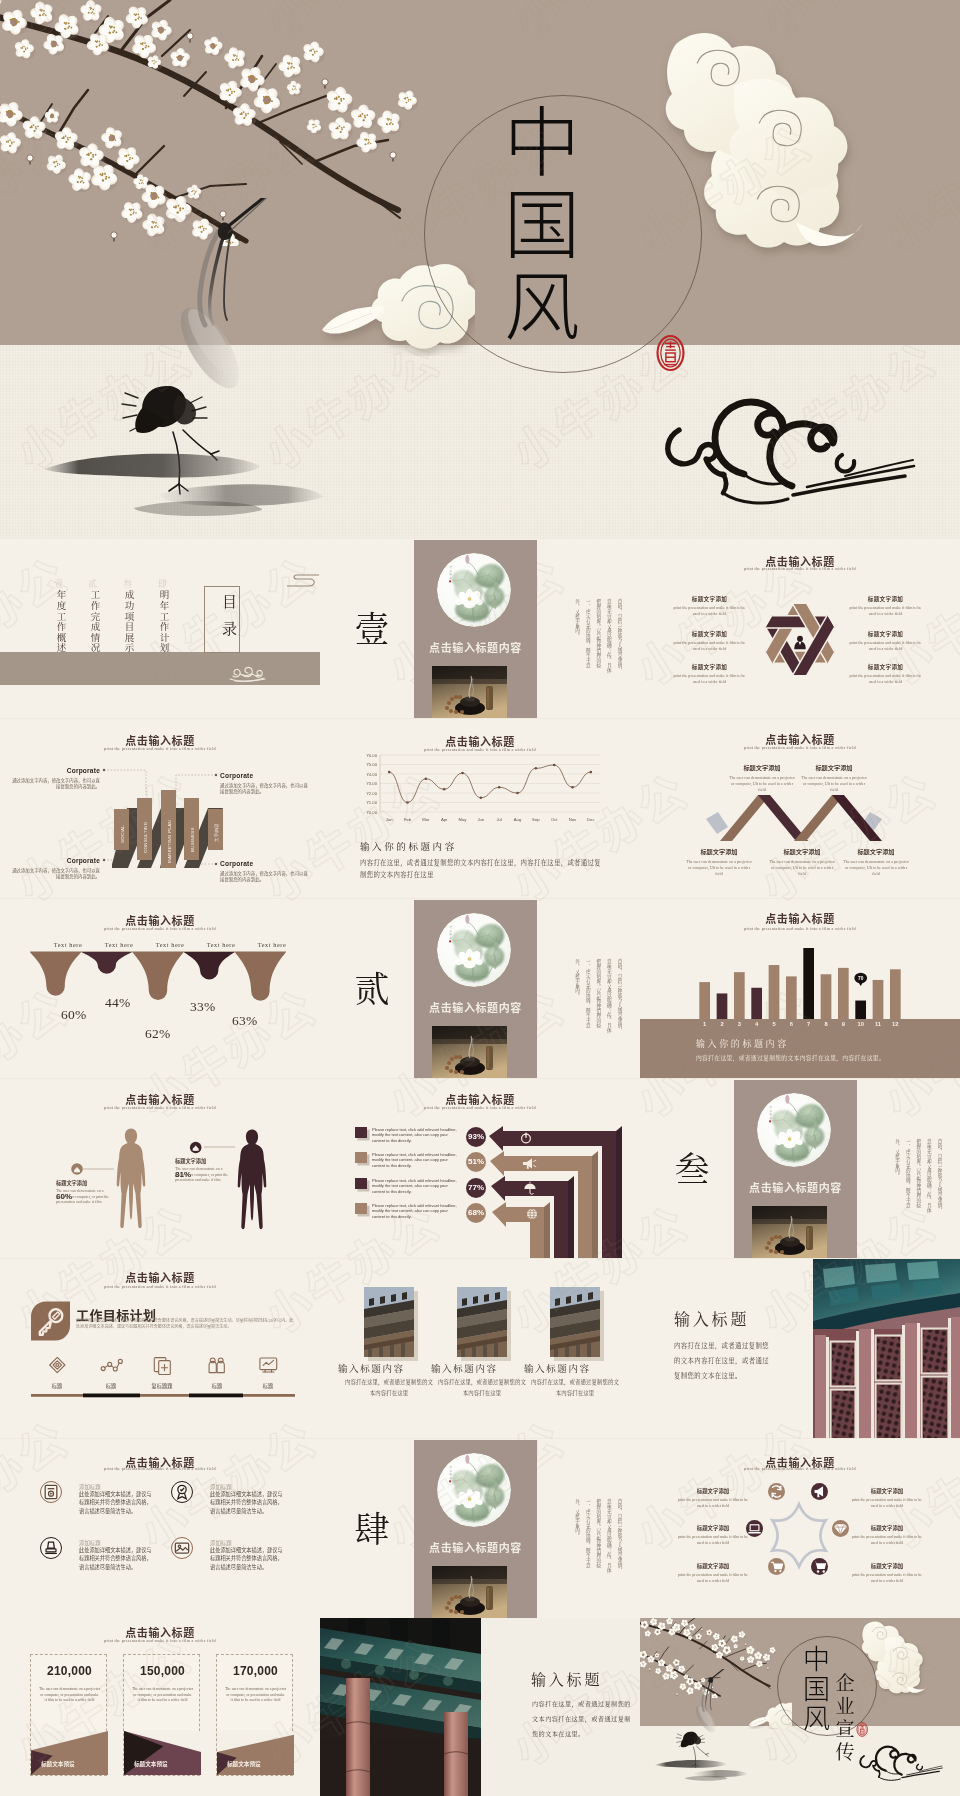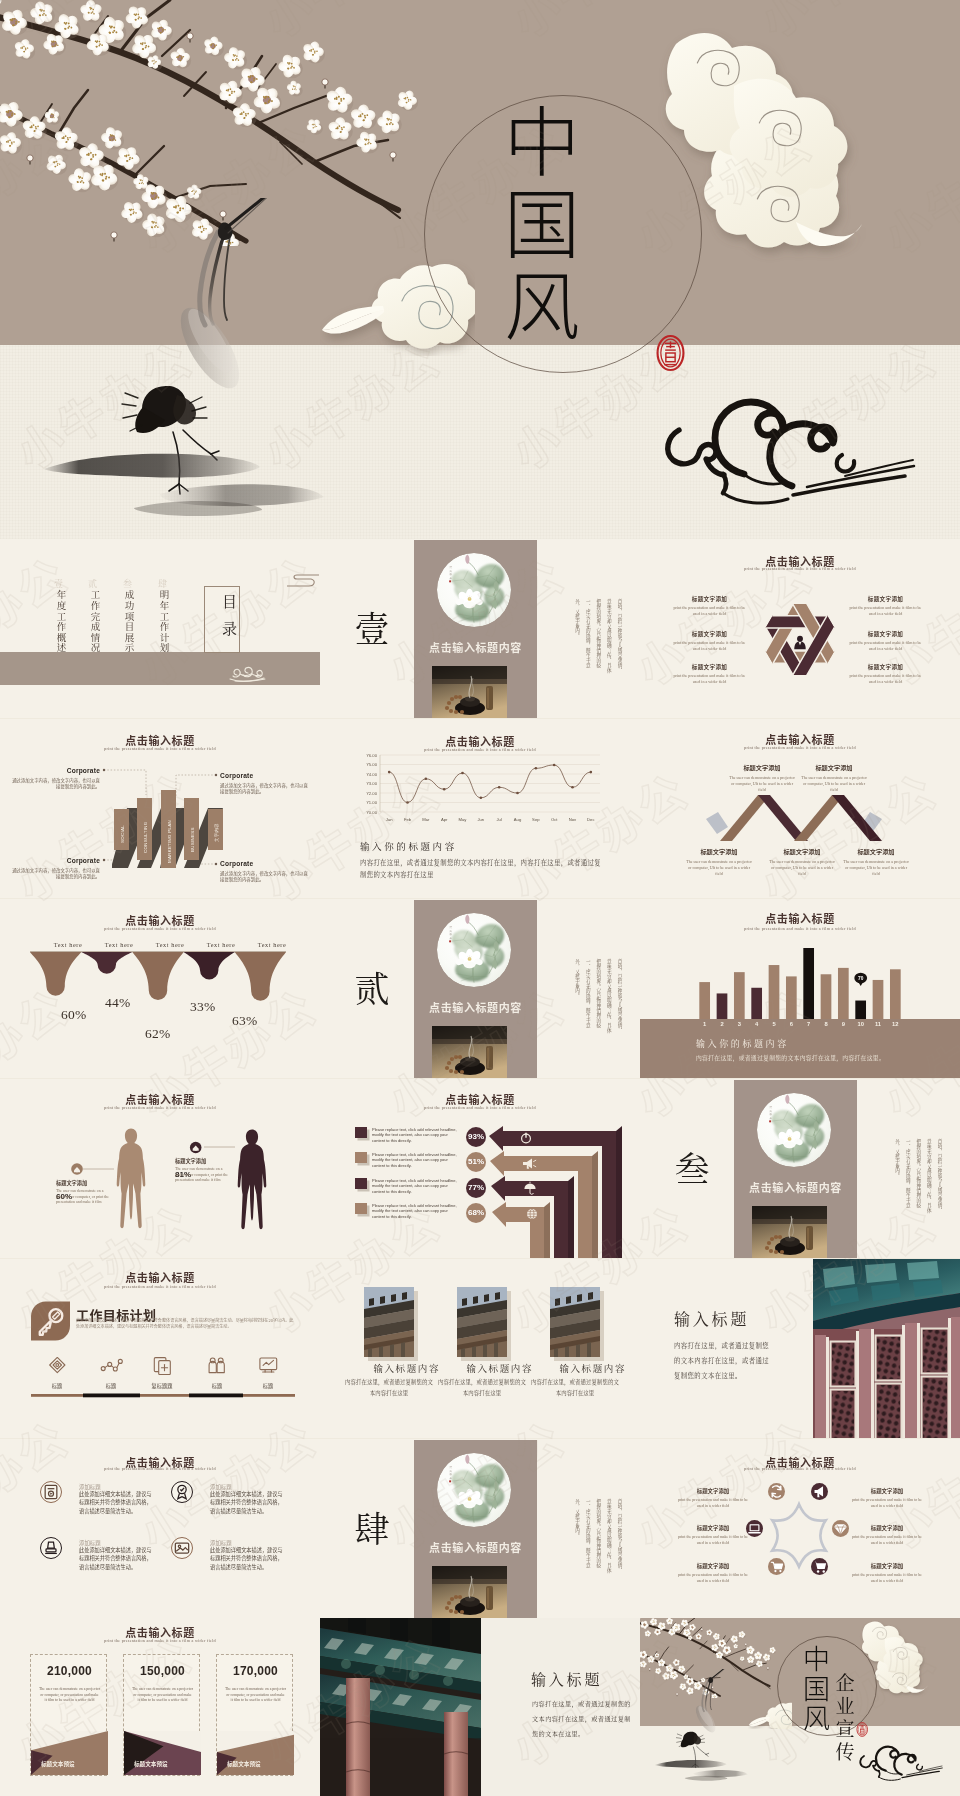--- a/index.html
+++ b/index.html
@@ -88,21 +88,21 @@
   box-shadow:2.5px 2.5px 0 rgba(150,138,122,.45);}
 .atext{display:inline-block;width:89px;vertical-align:top;font-family:"Liberation Sans",sans-serif;
   font-size:4px;line-height:5.4px;color:#4c4038;}
 
 .klab{position:absolute;top:0;width:32px;text-align:center;font-family:"Noto Sans CJK SC","Liberation Sans",sans-serif;
   font-size:5.2px;line-height:7px;color:#4e4238;}
 
 .phcell{position:absolute;top:28px;width:50px;}
 .phshadow{position:absolute;left:4px;top:4px;width:50px;height:70px;background:#bdb3a3;opacity:.55;}
 .phimg{position:absolute;left:0;top:0;width:50px;height:70px;}
-.phcap{position:absolute;left:-26px;top:74px;width:102px;text-align:right;
+.phcap{position:absolute;left:-26px;top:74px;width:102px;text-align:left;
   font-family:"Noto Serif CJK SC","Liberation Serif",serif;font-size:9.5px;letter-spacing:1.6px;color:#3a332c;}
 .phbody{position:absolute;left:-21px;top:90px;width:92px;text-align:center;
   font-family:"Noto Serif CJK SC","Liberation Serif",serif;font-size:5.4px;line-height:11px;color:#544a40;letter-spacing:.1px;}
 
 
 
 .cic{position:absolute;width:120px;}
 .cicring{position:absolute;left:0;top:0;width:22px;height:22px;border-radius:50%;border:1.6px solid #8f6a52;
   display:block;background:#f8f5ec;}
 .cicring svg{width:100%;height:100%;}

